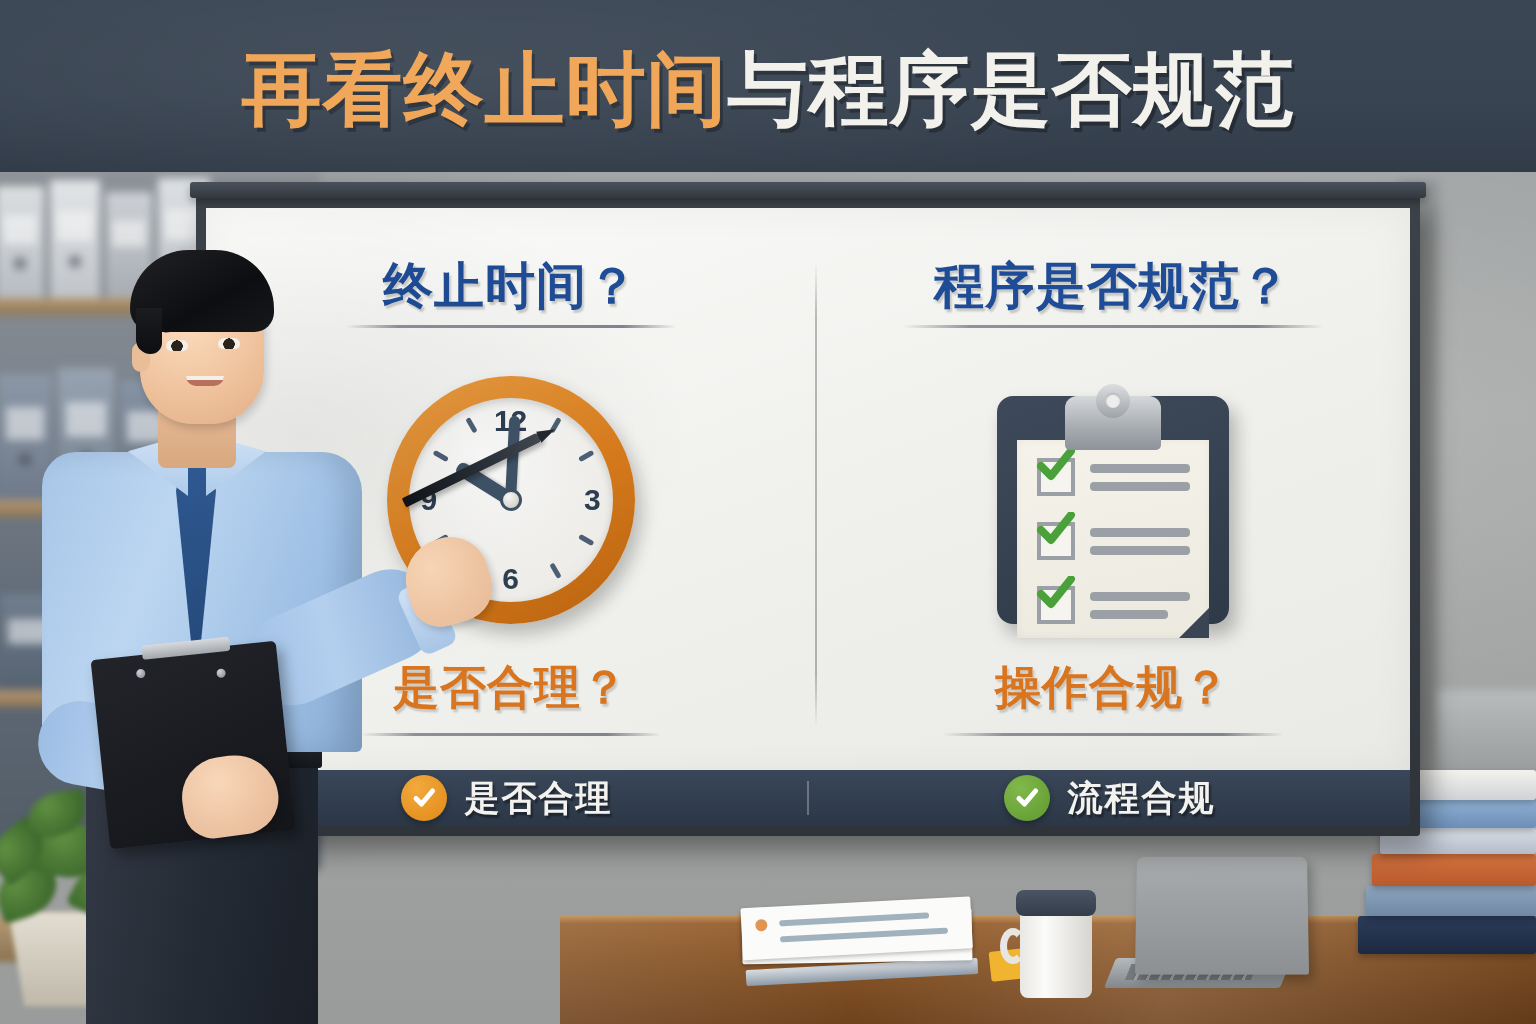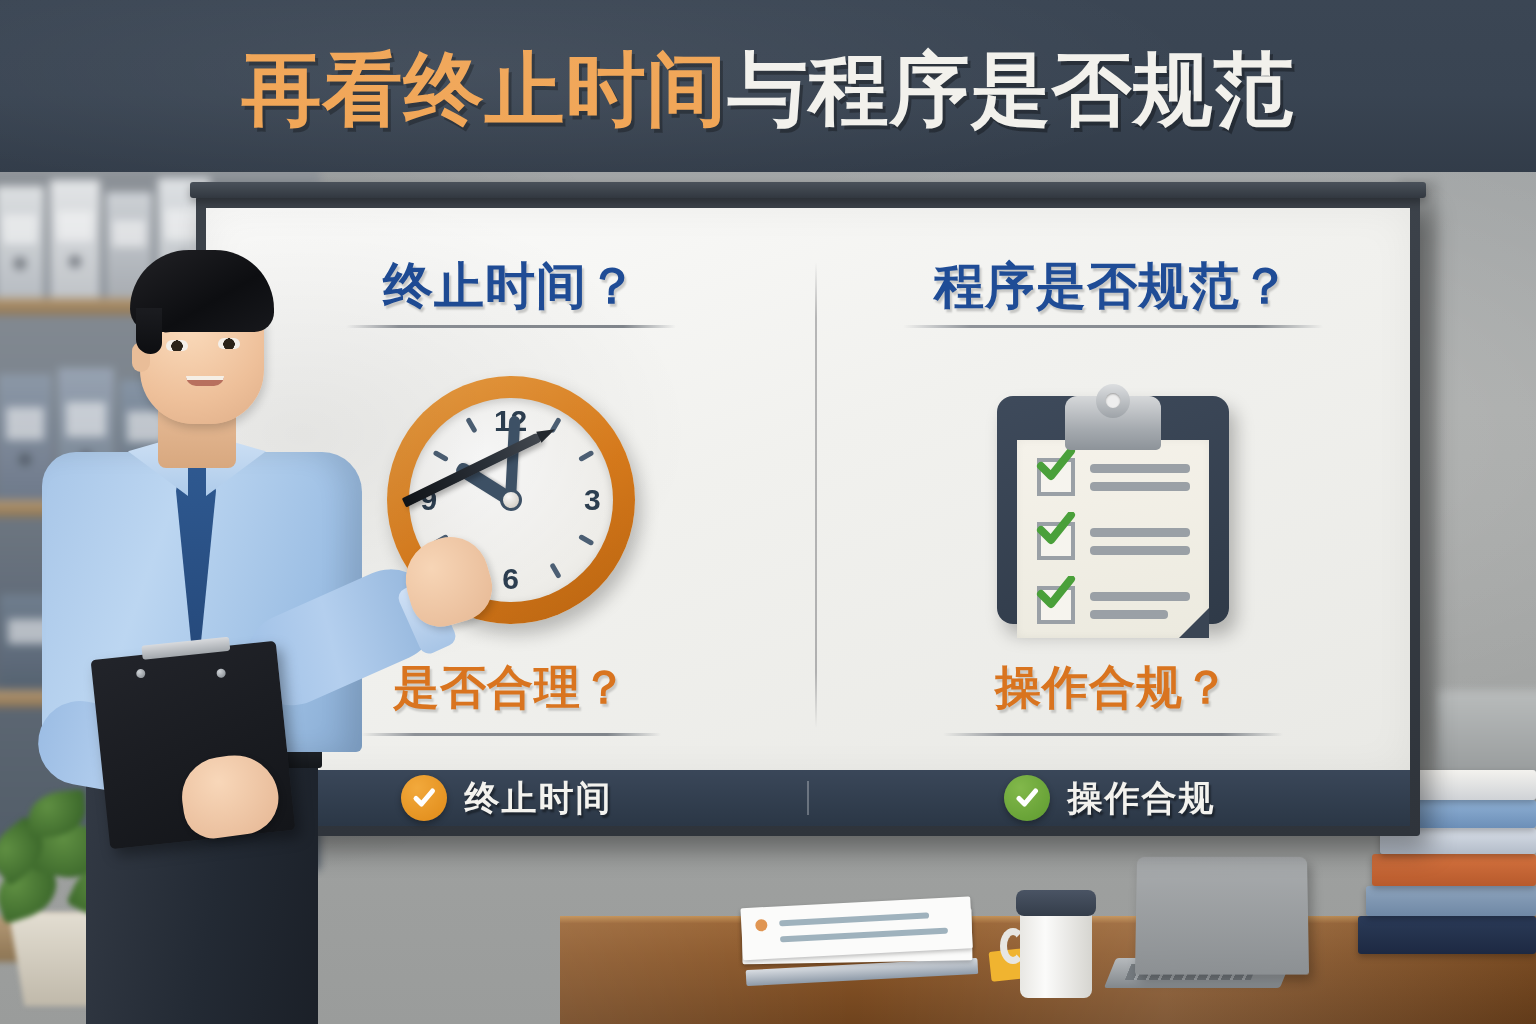--- a/index.html
+++ b/index.html
@@ -680,30 +680,30 @@
       </div>
     </div>
 
     <div class="statusbar">
       <div class="status-item">
         <span class="badge orange">
           <svg width="28" height="28" viewBox="0 0 28 28">
             <path d="M6 14.5 L11.5 20 L22.5 7" fill="none" stroke="#ffffff" stroke-width="5" stroke-linecap="round" stroke-linejoin="round"></path>
           </svg>
         </span>
-        <span class="status-label">终止时间</span>
+        <span class="status-label">是否合理</span>
       </div>
       <div class="status-sep"></div>
       <div class="status-item">
         <span class="badge green">
           <svg width="28" height="28" viewBox="0 0 28 28">
             <path d="M6 14.5 L11.5 20 L22.5 7" fill="none" stroke="#ffffff" stroke-width="5" stroke-linecap="round" stroke-linejoin="round"></path>
           </svg>
         </span>
-        <span class="status-label">操作合规</span>
+        <span class="status-label">流程合规</span>
       </div>
     </div>
   </div>
 
   <div class="pointer"></div>
 
   <div class="person">
     <div class="trousers"></div>
     <div class="belt"></div>
     <div class="buckle"></div>

